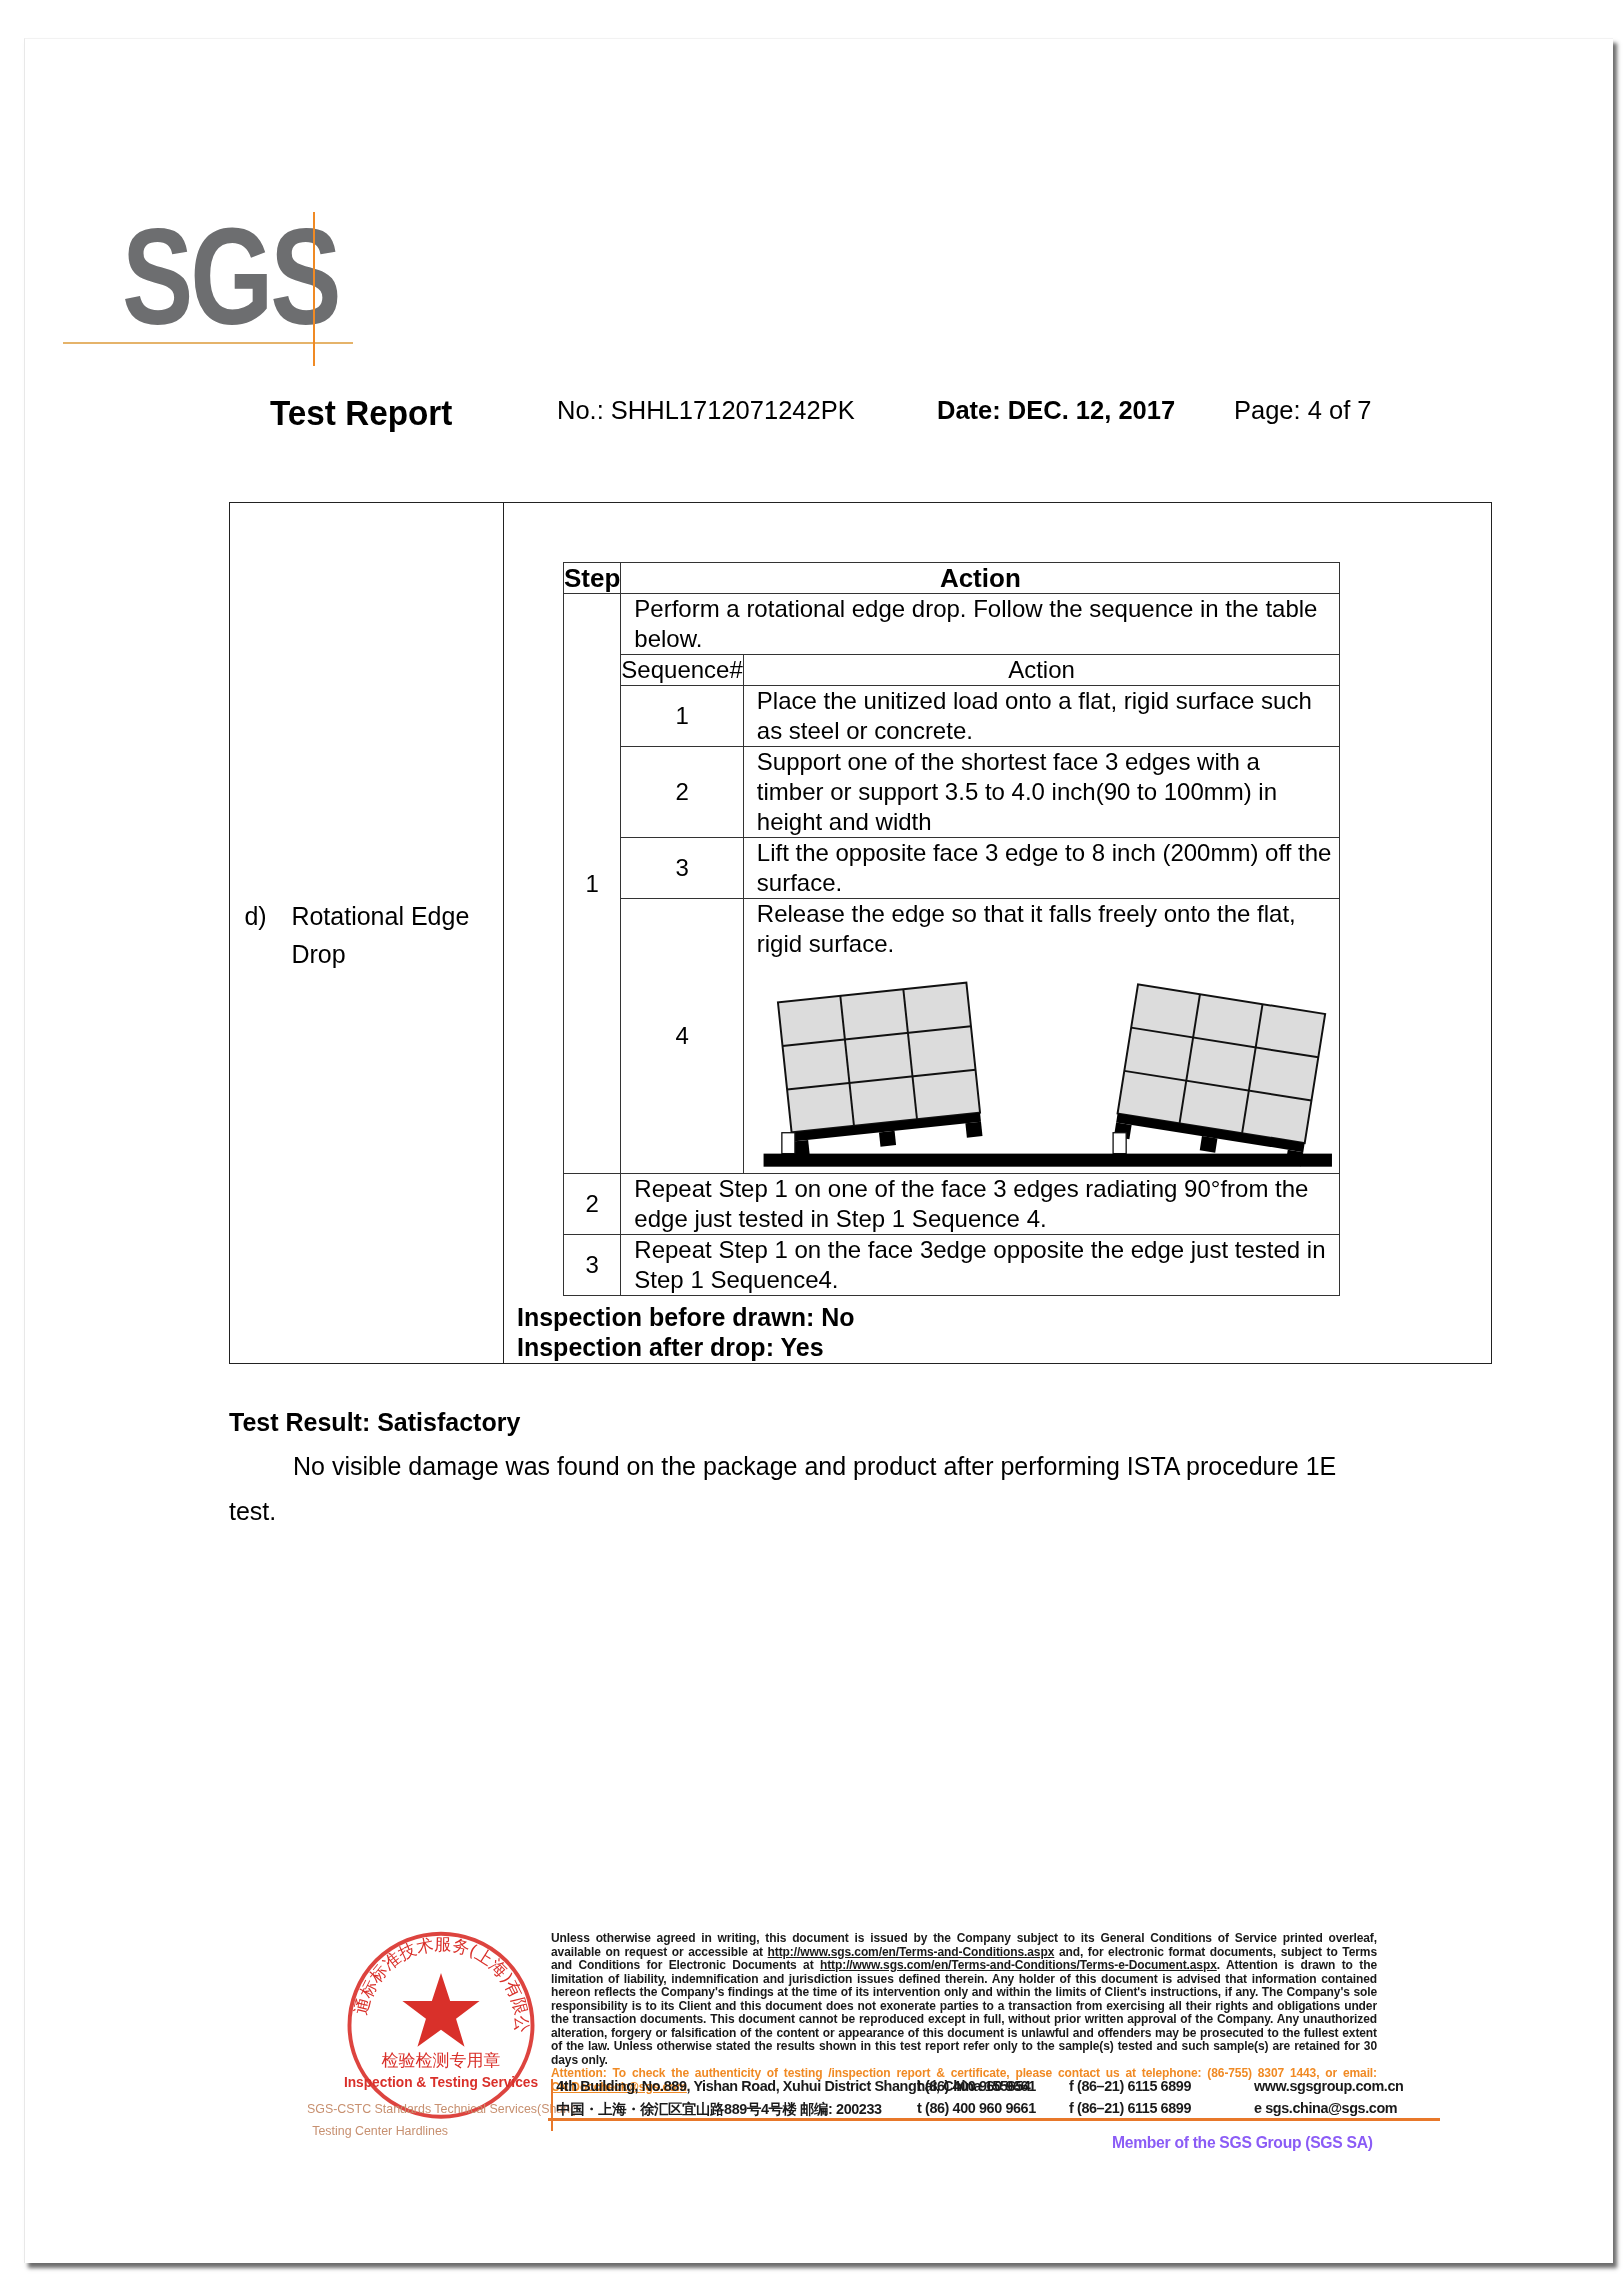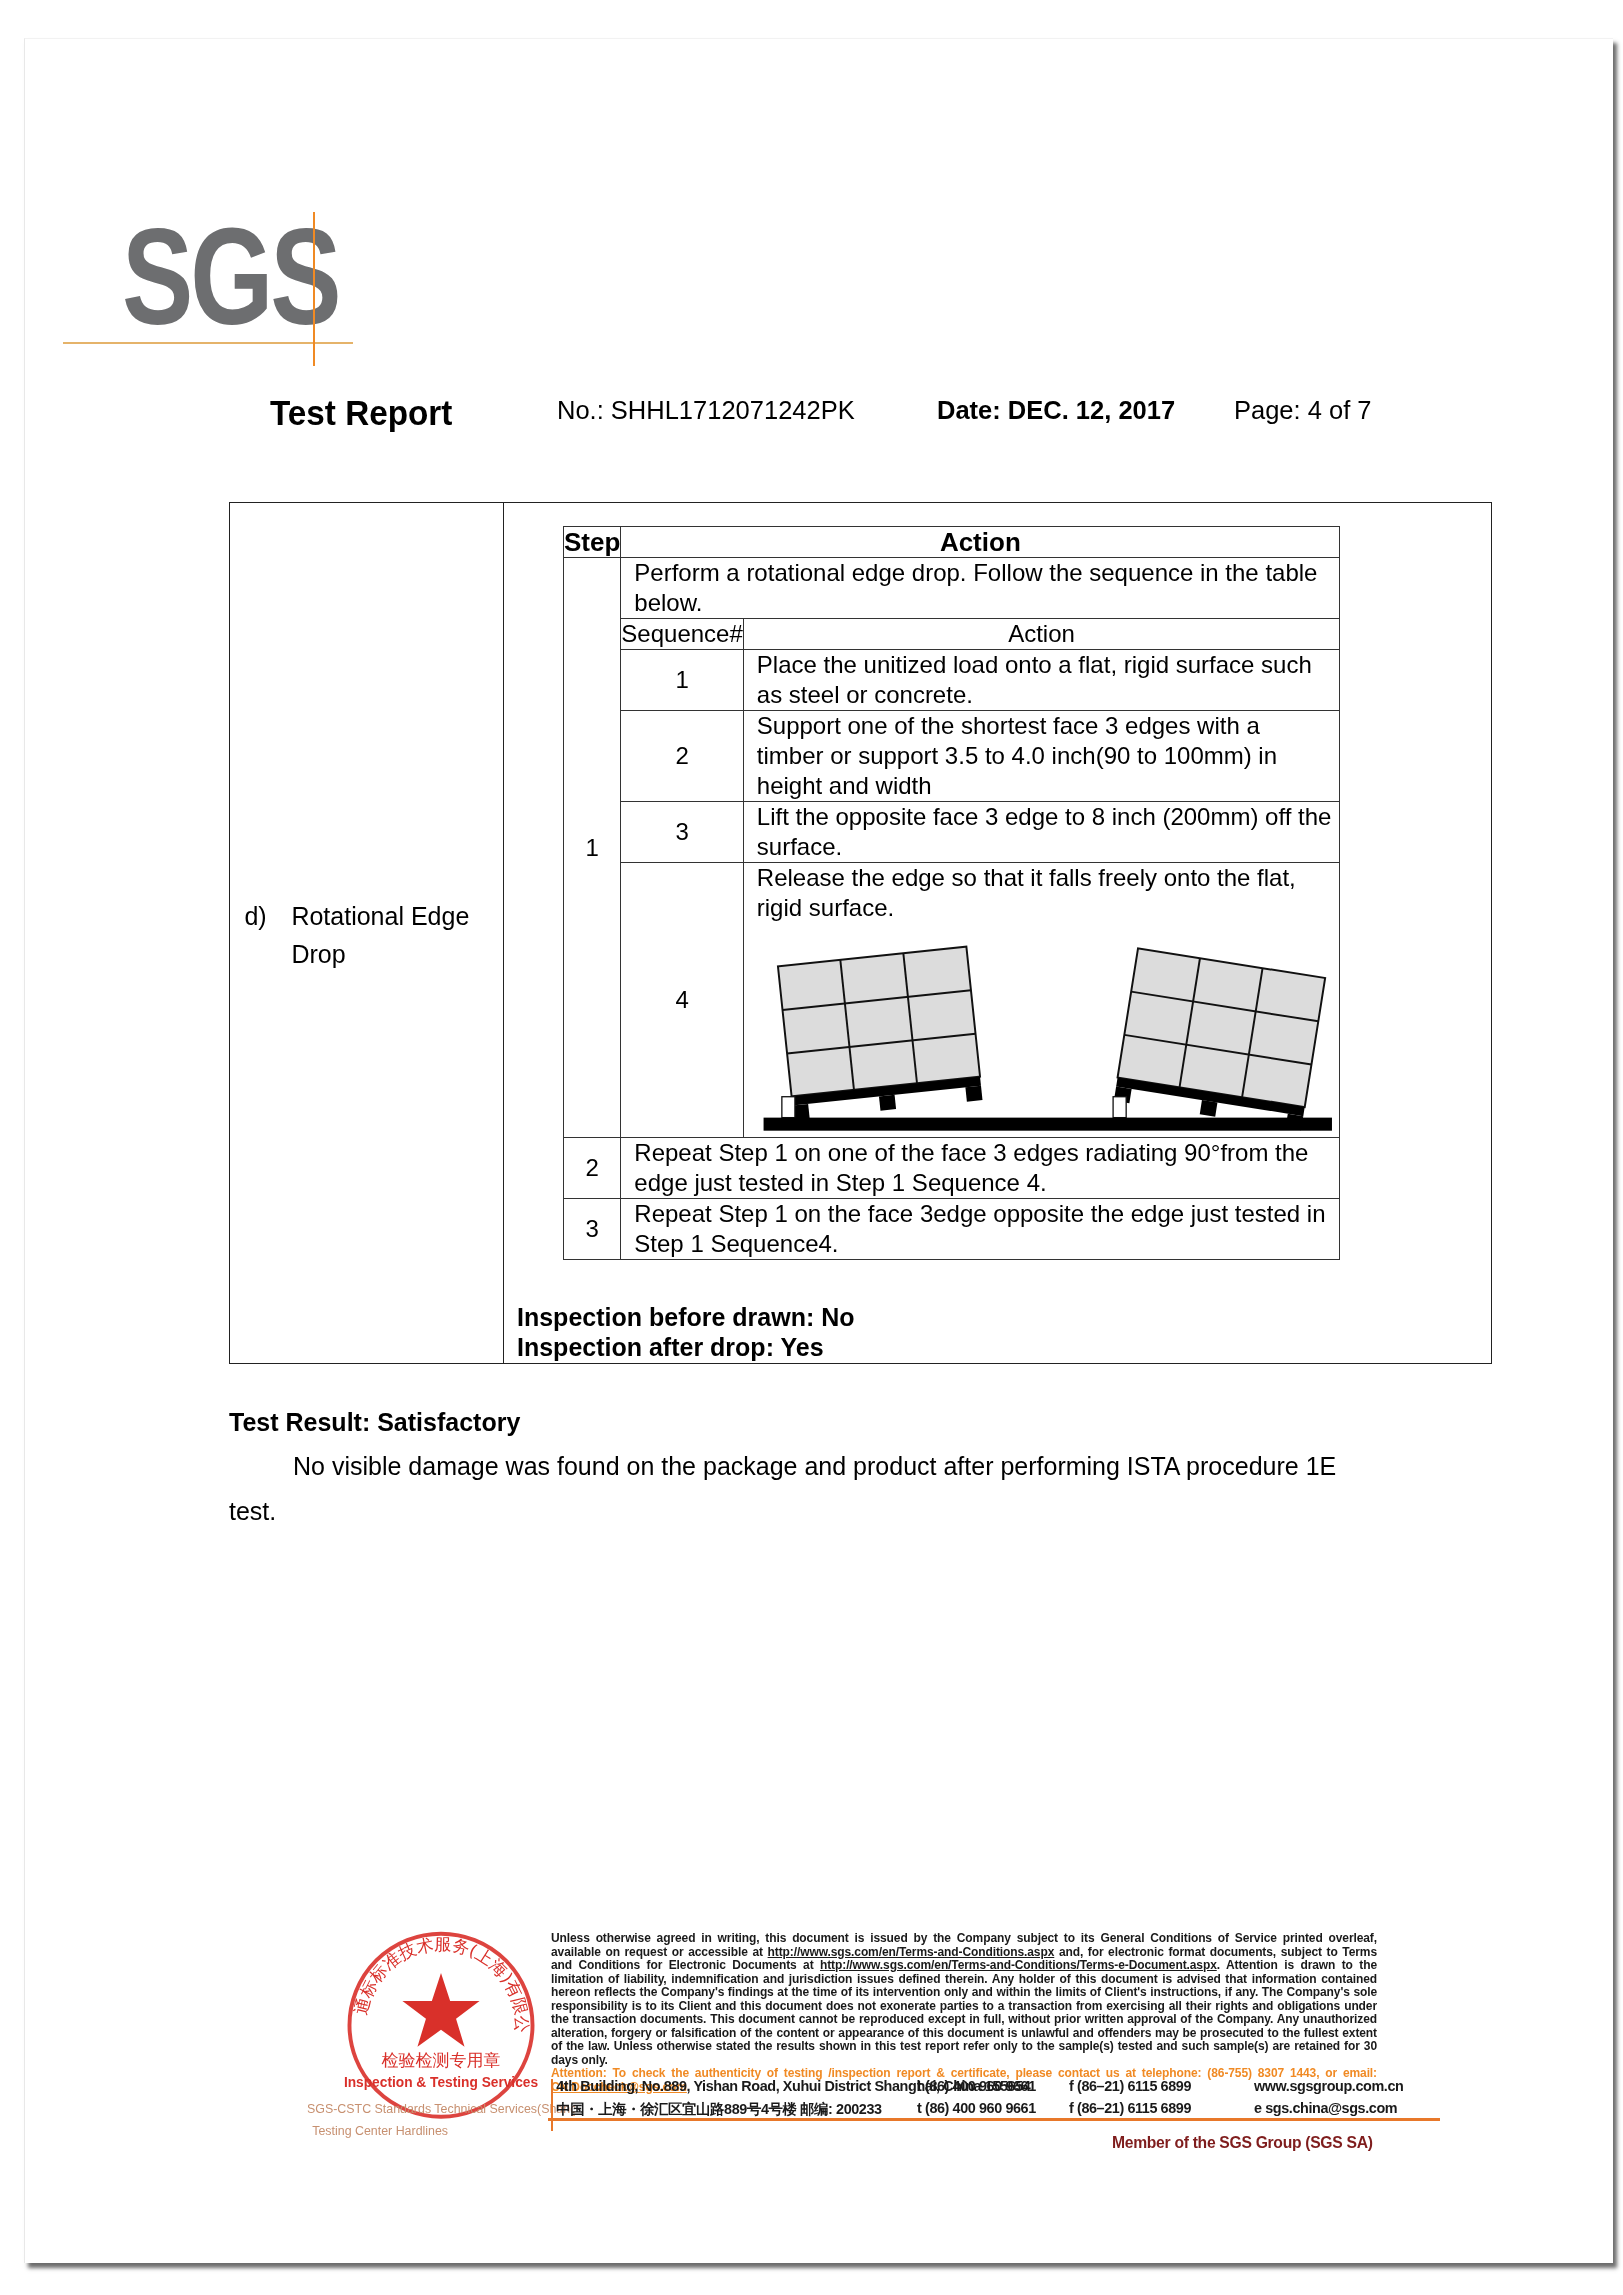--- a/index.html
+++ b/index.html
@@ -27,21 +27,21 @@
 
   
   .outer { position: absolute; left: 229px; top: 502px; width: 1263px; height: 862px;
            border: 1.3px solid #222; box-sizing: border-box; }
   .outer-div { position: absolute; left: 273px; top: 0; width: 1.3px; height: 100%; background: #222; }
   .item-label { position: absolute; left: 14.4px; top: 394px; font-size: 25px; line-height: 38px; }
   .item-label .lbl-letter { position: absolute; left: 0; top: 0; }
   .item-label .lbl-text { position: absolute; left: 47px; top: 0; width: 196px; }
 
   
-  .steps { position: absolute; left: 563px; top: 526px; width: 745px; border-collapse: collapse;
+  .steps { position: absolute; left: 563px; top: 562px; width: 745px; border-collapse: collapse;
            font-size: 24px; line-height: 30px; }
   .steps td, .steps th { border: 1.3px solid #333; padding: 0; vertical-align: middle; }
   .steps th { font-weight: bold; font-size: 26px; height: 29px; }
   .step-num { width: 96px; text-align: center; }
   .action-txt { padding: 0 6.5px 0 13px !important; text-align: left; }
 
   .seq { width: 100%; border-collapse: collapse; }
   .seq td { border: none; border-top: 1.3px solid #333; }
   .seq .seq-num { width: 166px; border-right: 1.3px solid #333; text-align: center; }
   .seq .seq-act { padding: 0 6.5px 0 13px; }
@@ -60,21 +60,21 @@
   .stamp { position: absolute; left: 307px; top: 1927px; width: 268px; height: 216px; }
   .legal { position: absolute; left: 551px; top: 1932px; width: 826px; font-size: 12px; line-height: 13.5px;
            font-weight: bold; color: #1a1a1a; text-align: justify; letter-spacing: -0.1px; }
   .legal a { color: #1a1a1a; text-decoration: underline; }
   .attention { color: #f08a24; }
   .attention a { color: #f08a24; }
   .addr { position: absolute; left: 551px; font-size: 14.4px; font-weight: bold; color: #1a1a1a; letter-spacing: -0.4px; }
   .addr span { position: absolute; white-space: nowrap; }
   .foot-hline { position: absolute; left: 548px; top: 2118px; width: 892px; height: 2.6px; background: #e8782a; }
   .foot-vline { position: absolute; left: 551px; top: 2079px; width: 2px; height: 52px; background: #e8782a; }
-  .member { position: absolute; left: 1112px; top: 2134px; font-size: 15.7px; font-weight: bold; color: #7f1d1d; letter-spacing: -0.3px; }
+  .member { position: absolute; left: 1112px; top: 2134px; font-size: 15.7px; font-weight: bold; color: #8b5cf6; letter-spacing: -0.3px; }
 </style>
 </head>
 <body>
 
 <div class="page"></div>
 
 <div class="logo">
   <div class="logo-text">SGS</div>
   <div class="logo-hline"></div>
   <div class="logo-vline"></div>

